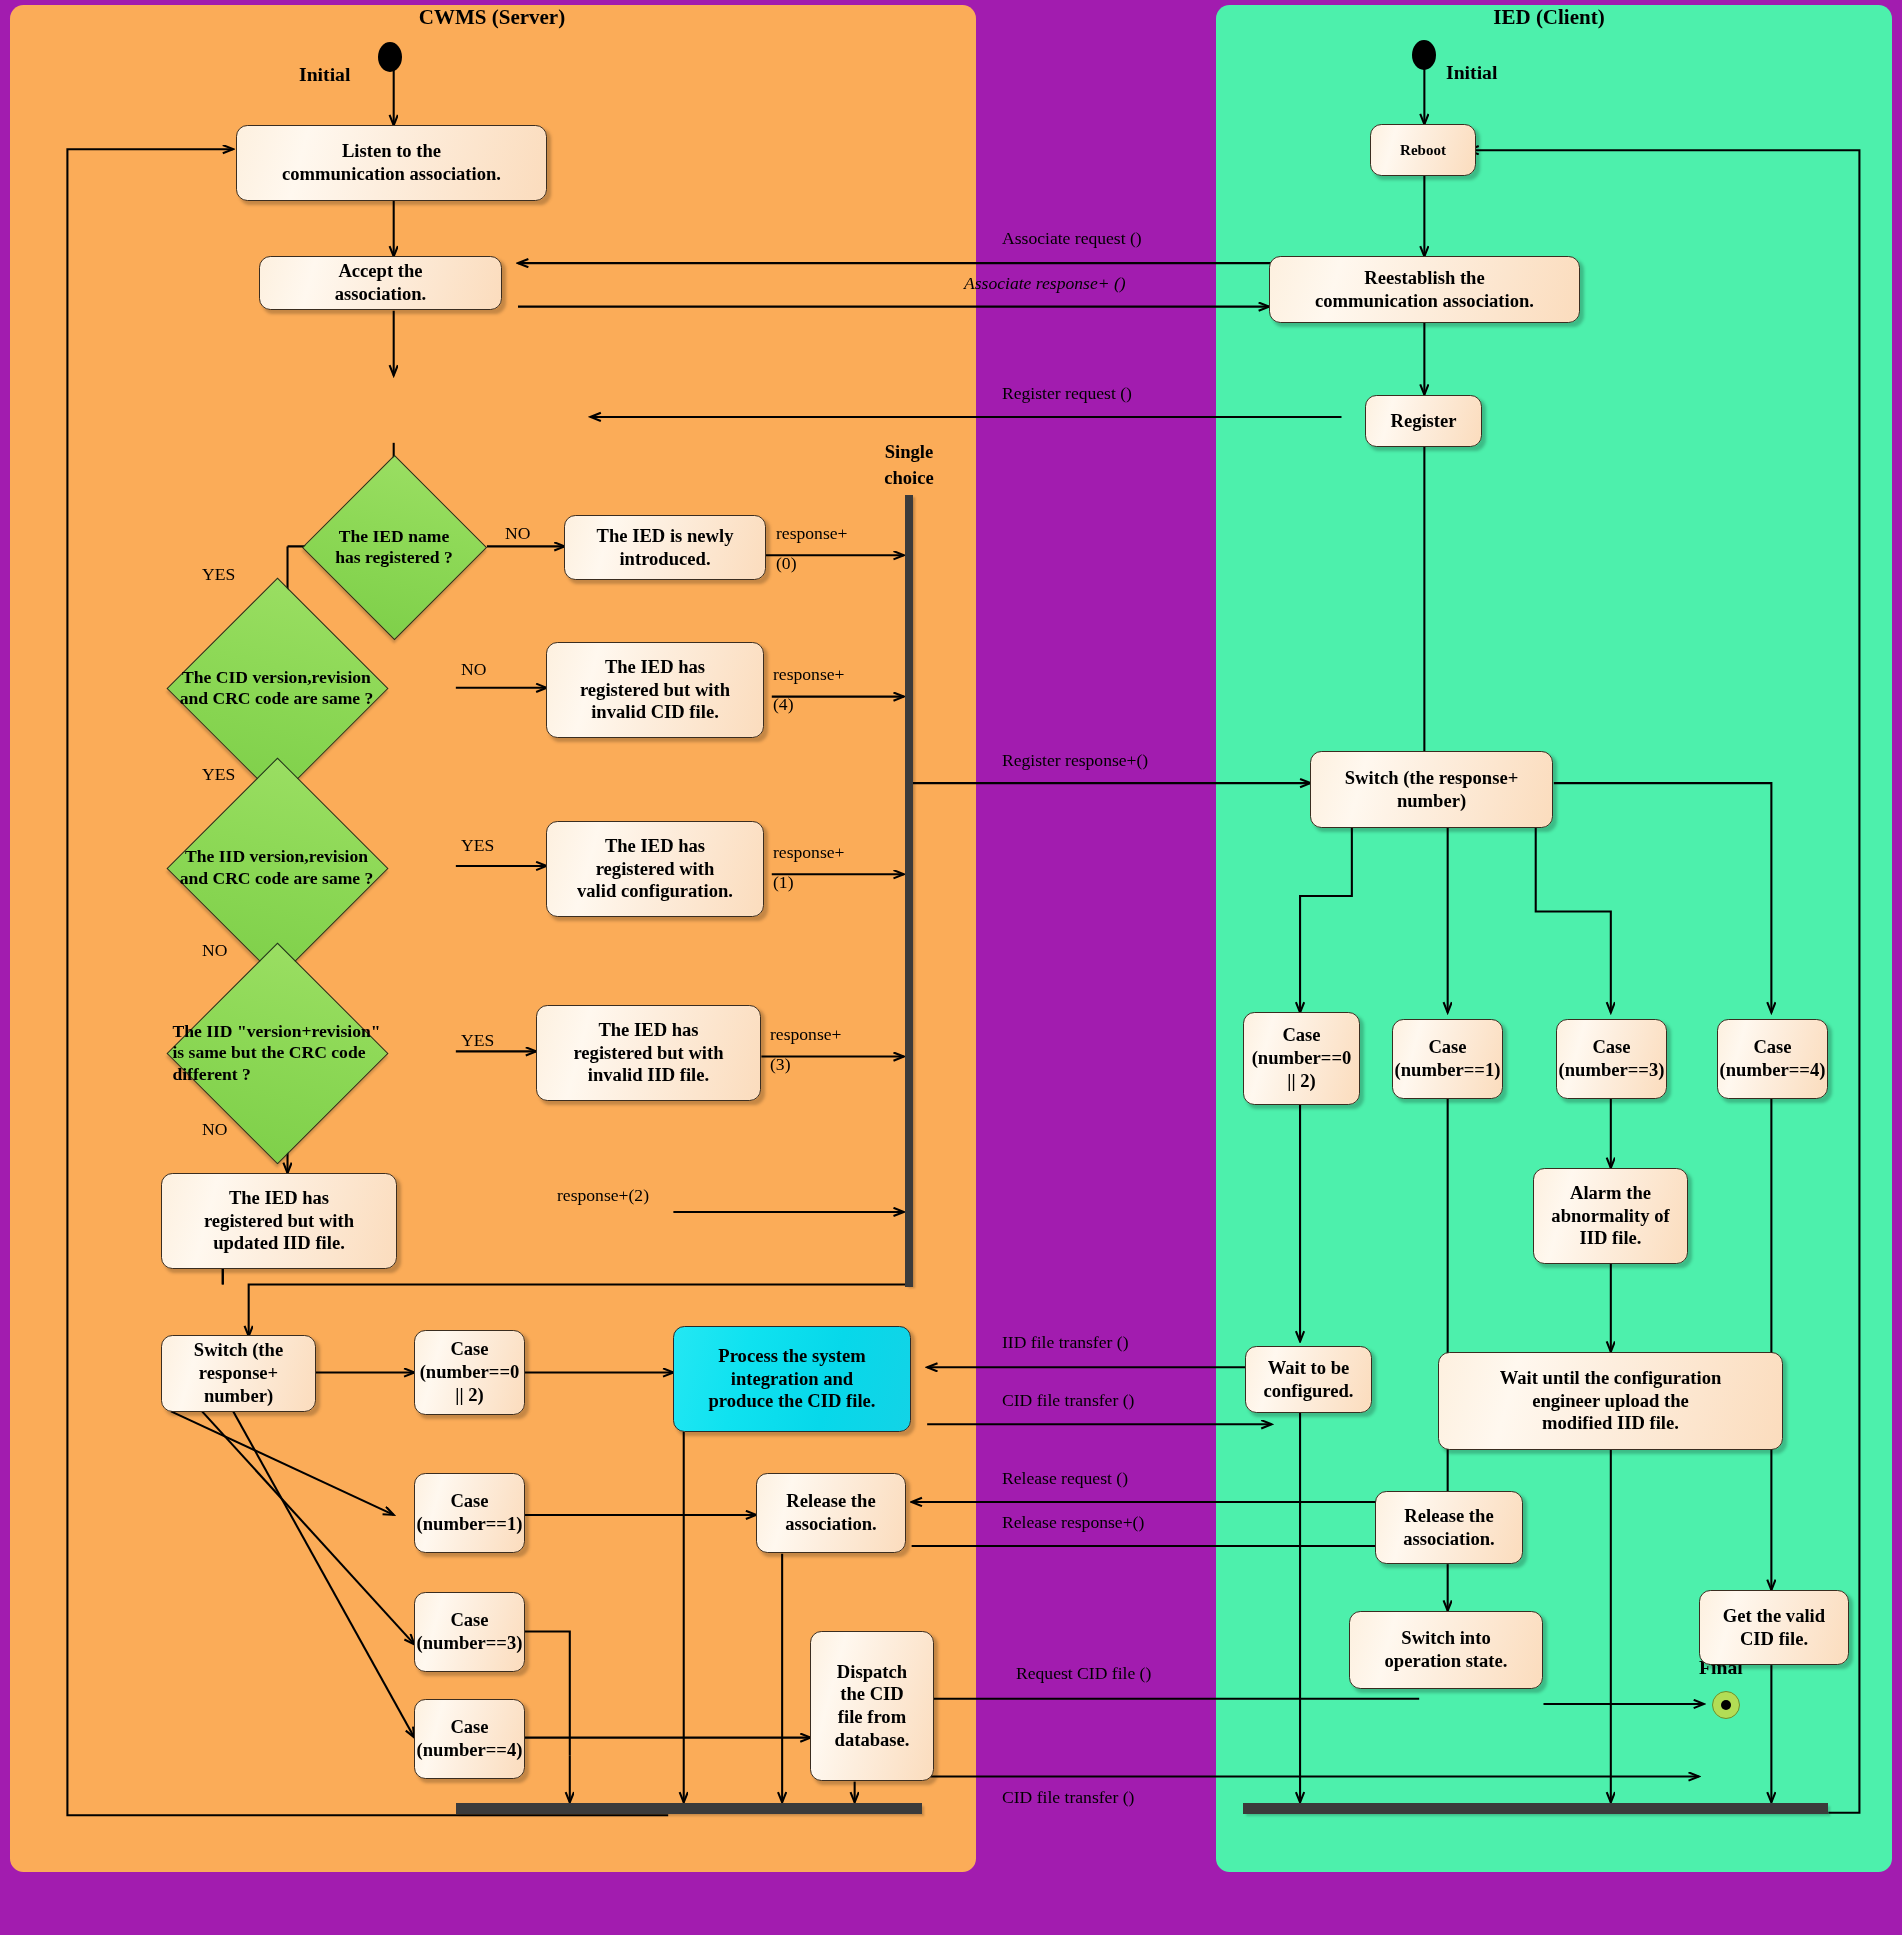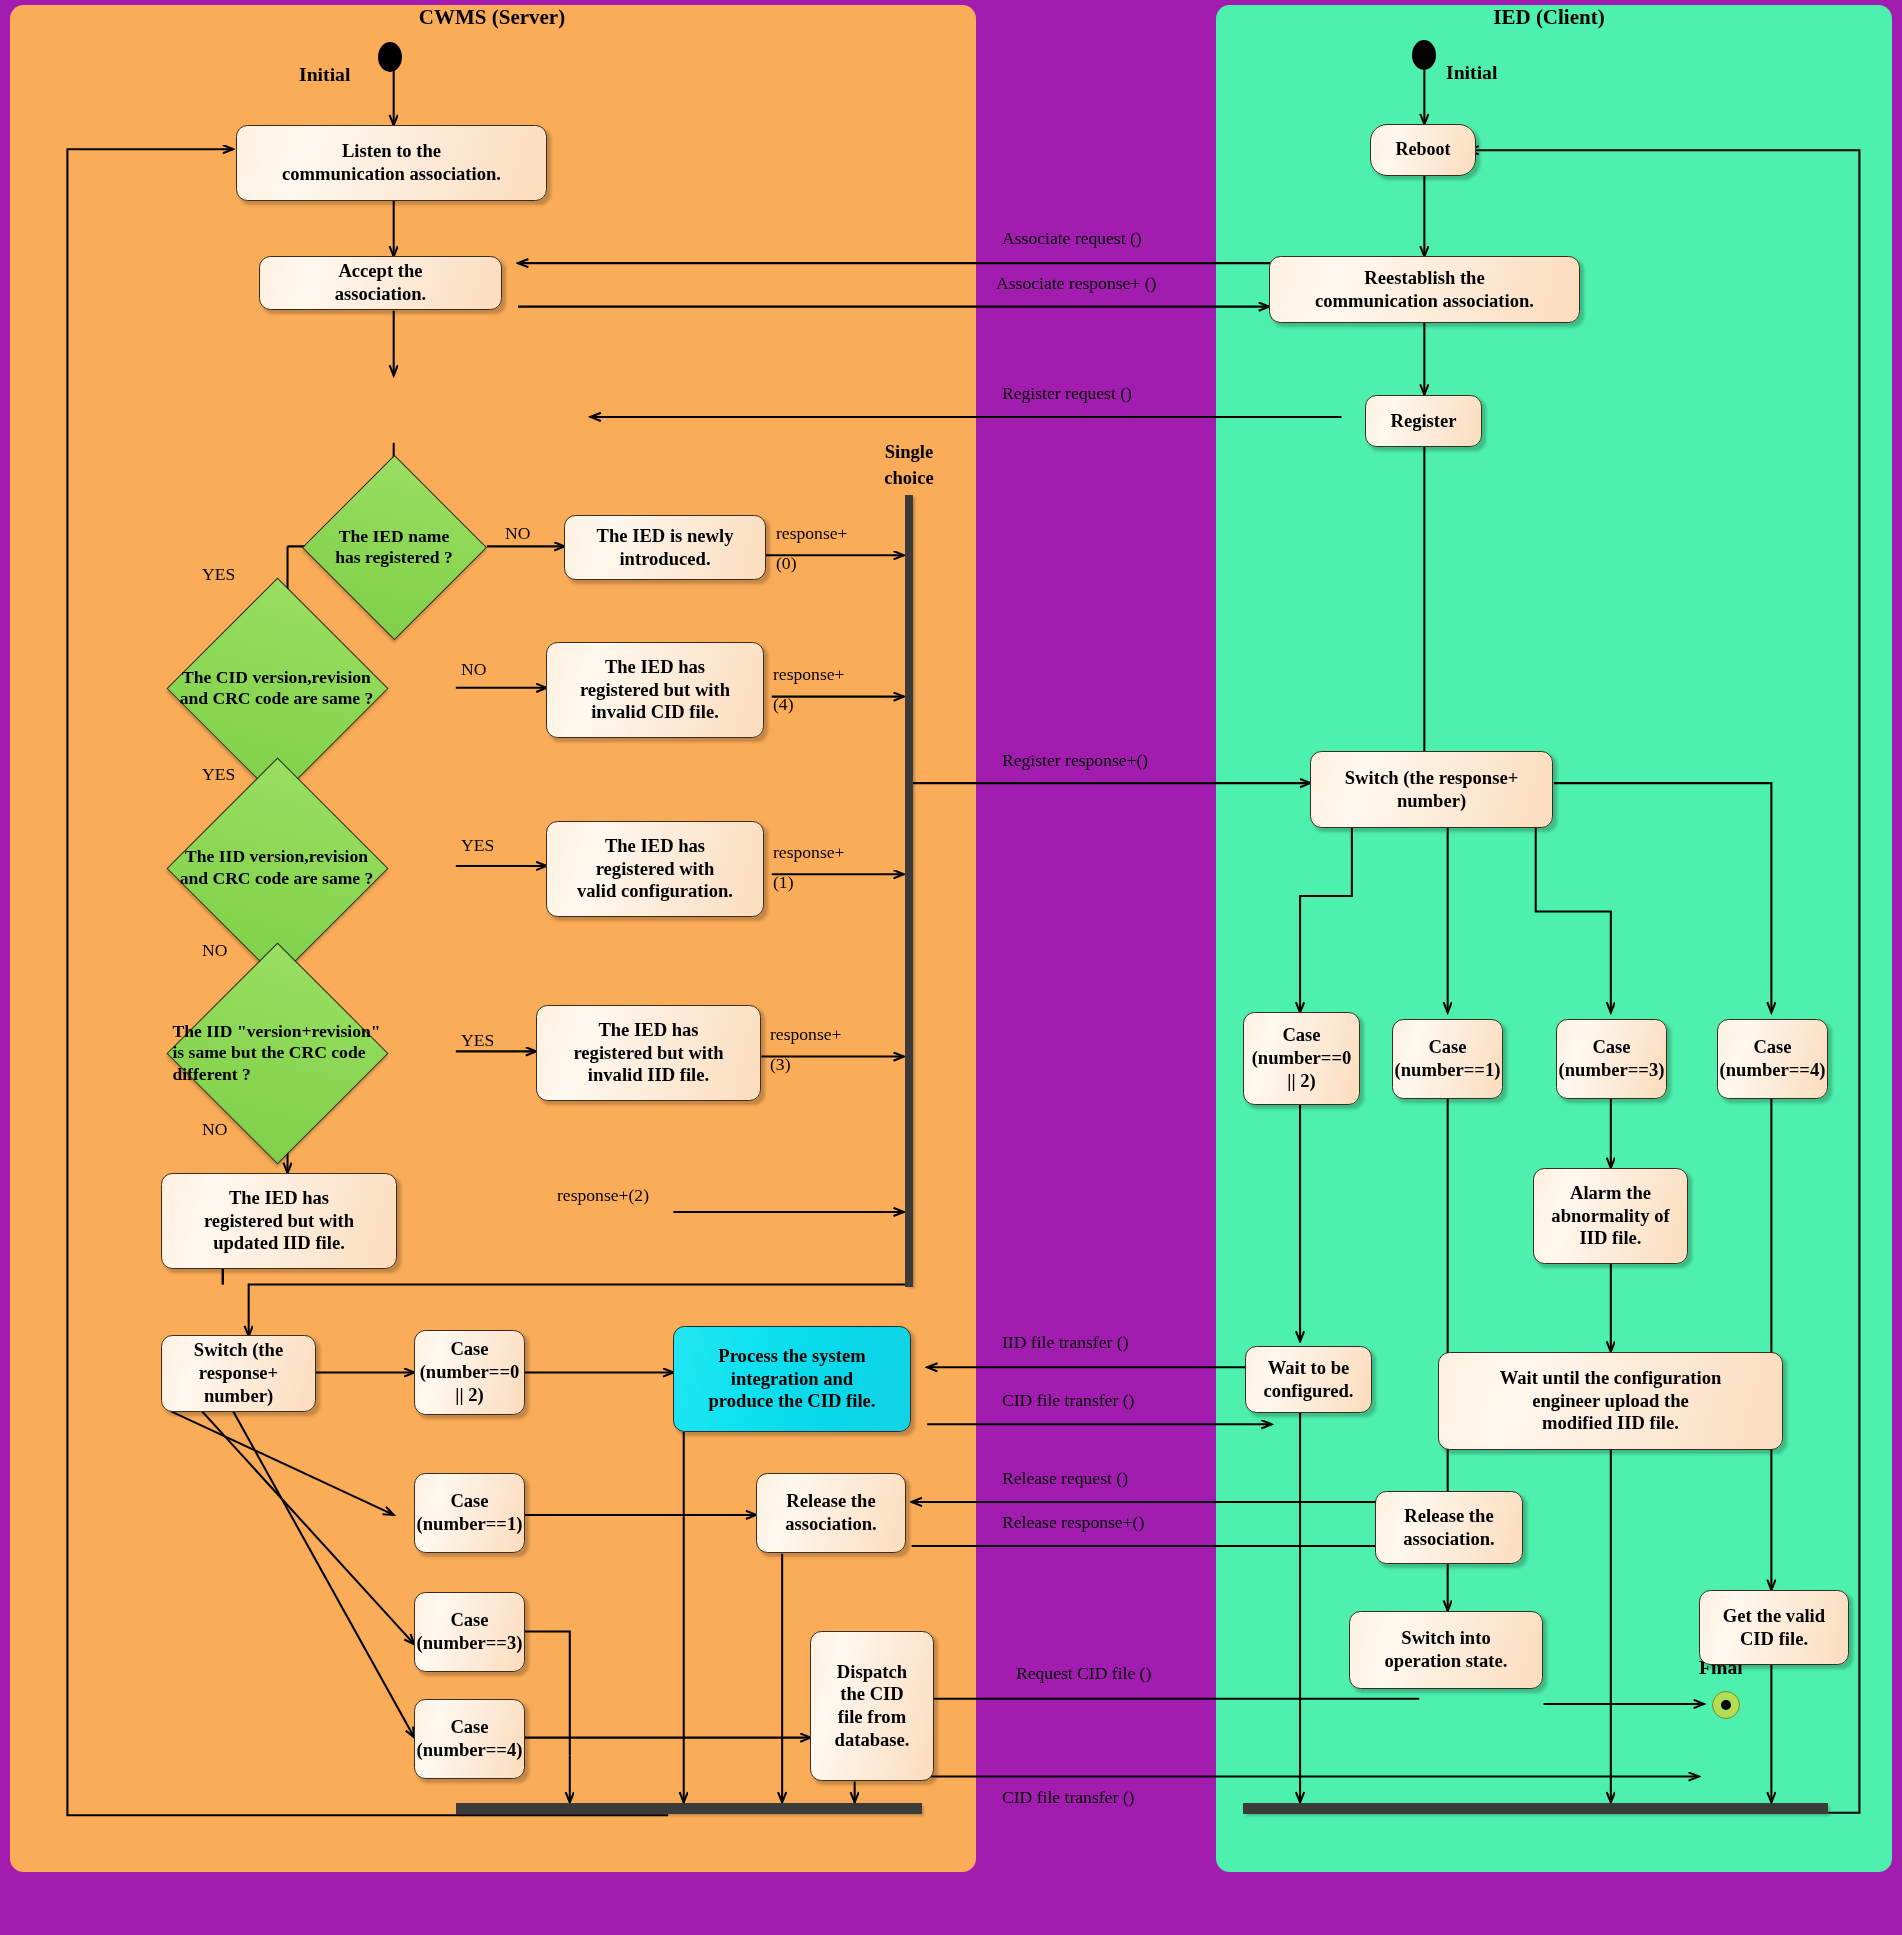--- a/index.html
+++ b/index.html
@@ -316,21 +316,21 @@
 the CID
 file from
 database.</span>
   </div>
 
   <div class="hbar" style="left:456px;top:1803px;width:466px;height:11.4px;"></div>
 
   <div class="initial" style="left:1412px;top:40px;"></div>
   <div class="lbl b" style="left:1446px;top:49px;font-size:19.7px;">Initial</div>
 
-  <div class="node" style="left:1370px;top:124px;width:106px;height:52px;font-size:18px;border-radius:17px;">
+  <div class="node" style="left:1370px;top:124px;width:106px;height:52px;font-size:15px;">
     <span style="white-space:pre-line;">Reboot</span>
   </div>
 
   <div class="node" style="left:1269px;top:256px;width:311px;height:67px;font-size:18.6px;">
     <span style="white-space:pre-line;">Reestablish the
 communication association.</span>
   </div>
 
   <div class="node" style="left:1365px;top:395px;width:117px;height:52px;font-size:18.6px;">
     <span style="white-space:pre-line;">Register</span>
@@ -392,21 +392,21 @@
     </div>
 
   <div class="node" style="left:1699px;top:1590px;width:150px;height:75px;font-size:18.6px;">
     <span style="white-space:pre-line;">Get the valid
 CID file.</span>
   </div>
 
   <div class="hbar" style="left:1243px;top:1803px;width:585px;height:11.4px;"></div>
 
   <div class="lbl" style="left:1002px;top:228px;">Associate request ()</div>
-  <div class="lbl" style="left:996px;top:273px;">Associate response+ ()</div>
+  <div class="lbl" style="left:964px;top:273px;font-style:italic;">Associate response+ ()</div>
   <div class="lbl" style="left:1002px;top:383px;">Register request ()</div>
   <div class="lbl" style="left:1002px;top:750px;">Register response+()</div>
   <div class="lbl" style="left:1002px;top:1332px;">IID file transfer ()</div>
   <div class="lbl" style="left:1002px;top:1390px;">CID file transfer ()</div>
   <div class="lbl" style="left:1002px;top:1468px;">Release request ()</div>
   <div class="lbl" style="left:1002px;top:1512px;">Release response+()</div>
   <div class="lbl" style="left:1002px;top:1663px;margin-left:14px;">Request CID file ()</div>
   <div class="lbl" style="left:1002px;top:1787px;">CID file transfer ()</div>
 
 </div>

